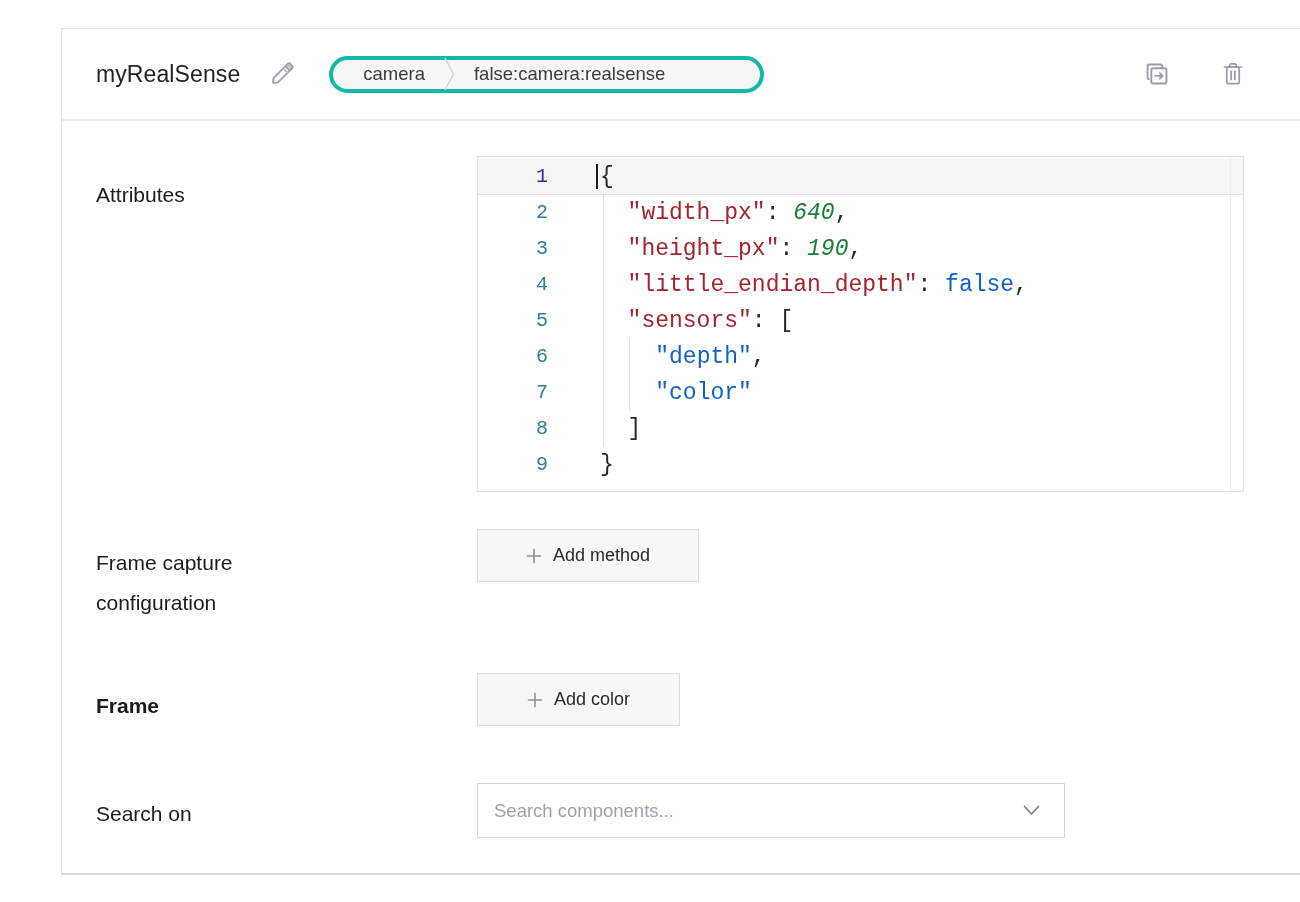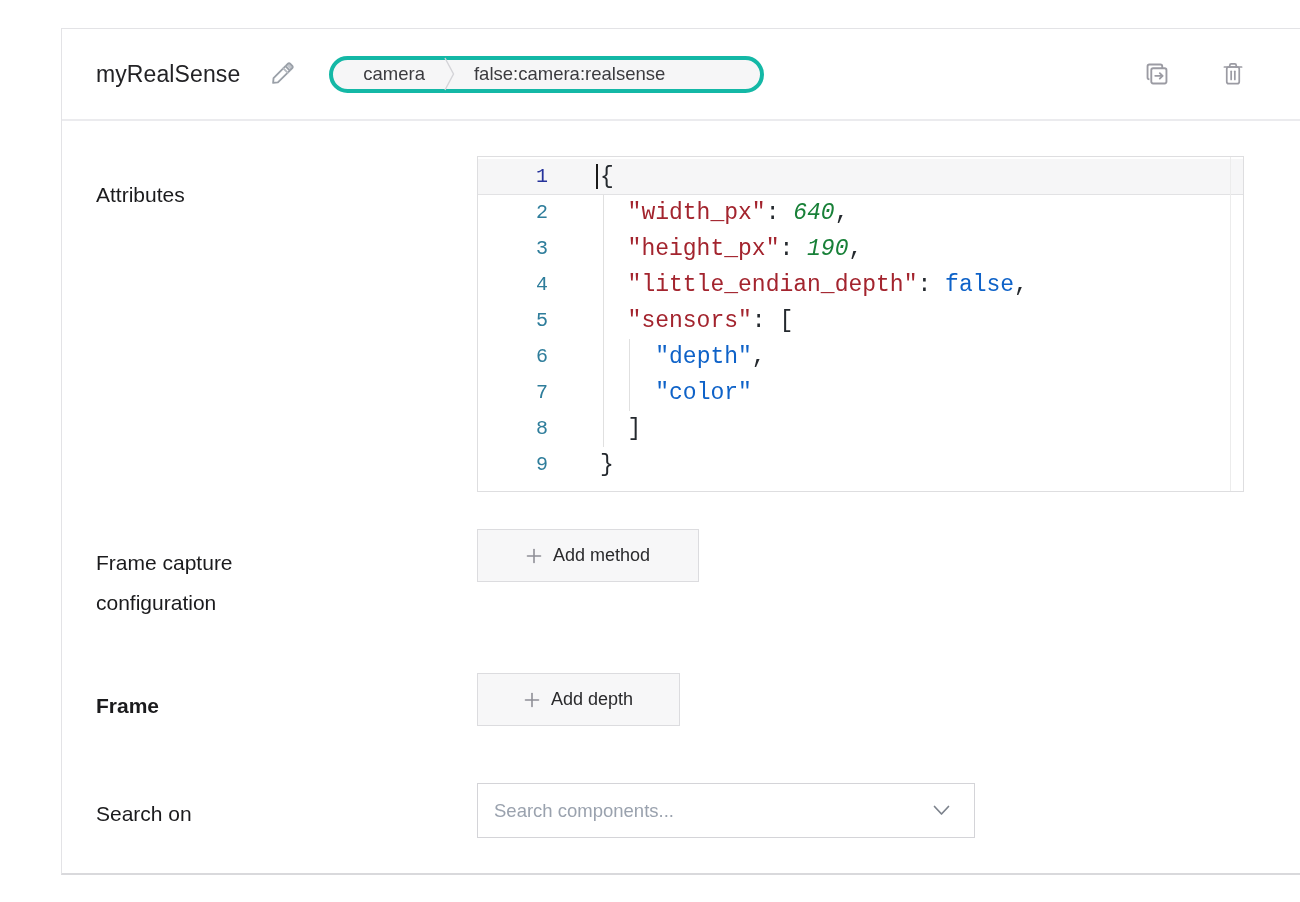--- a/index.html
+++ b/index.html
@@ -88,21 +88,21 @@
     position:absolute; left:415px; height:53px;
     background:#f7f7f8; border:1px solid #dcdcdf; cursor:pointer;
     display:flex; align-items:center; justify-content:center; gap:11px;
     font-family:"Liberation Sans",sans-serif; font-size:18px; color:#2a2a2c;
   }
   .btn-method { top:500px; width:222px; }
   .btn-frame  { top:644px; width:203px; }
 
   
   .select {
-    position:absolute; left:415px; top:754px; width:498px; height:55px;
+    position:absolute; left:415px; top:754px; width:588px; height:55px;
     background:#ffffff; border:1px solid #d4d4d8;
     display:flex; align-items:center;
   }
   .select-input {
     flex:1 1 auto; height:100%; border:none; outline:none; background:transparent;
     padding:0 0 0 16px; font-family:"Liberation Sans",sans-serif; font-size:18.5px; color:#3a3a3e;
   }
   .select-input::placeholder { color:#9aa2ae; opacity:1; }
   .select .chevron { flex:0 0 auto; margin-right:24px; }
 </style>
@@ -193,21 +193,21 @@
       </svg>
       <span>Add method</span>
     </button>
 
     <div class="label label-frame">Frame</div>
     <button class="add-btn btn-frame">
       <svg width="16" height="16" viewBox="0 0 16 16" fill="none" stroke="#8f8f96" stroke-width="1.6" stroke-linecap="round">
         <path d="M8 1.5 V14.5"></path>
           <path d="M1.5 8 H14.5"></path>
       </svg>
-      <span>Add depth</span>
+      <span>Add color</span>
     </button>
 
     <div class="label label-depends">Search on</div>
     <div class="select">
       <input class="select-input" type="text" placeholder="Search components..." style="">
       <svg class="chevron" width="17" height="11" viewBox="0 0 17 11" fill="none" stroke="#7c828c" stroke-width="1.7" stroke-linecap="round" stroke-linejoin="round">
         <polyline points="1.5,1.5 8.5,9 15.5,1.5"></polyline>
       </svg>
     </div>
 

